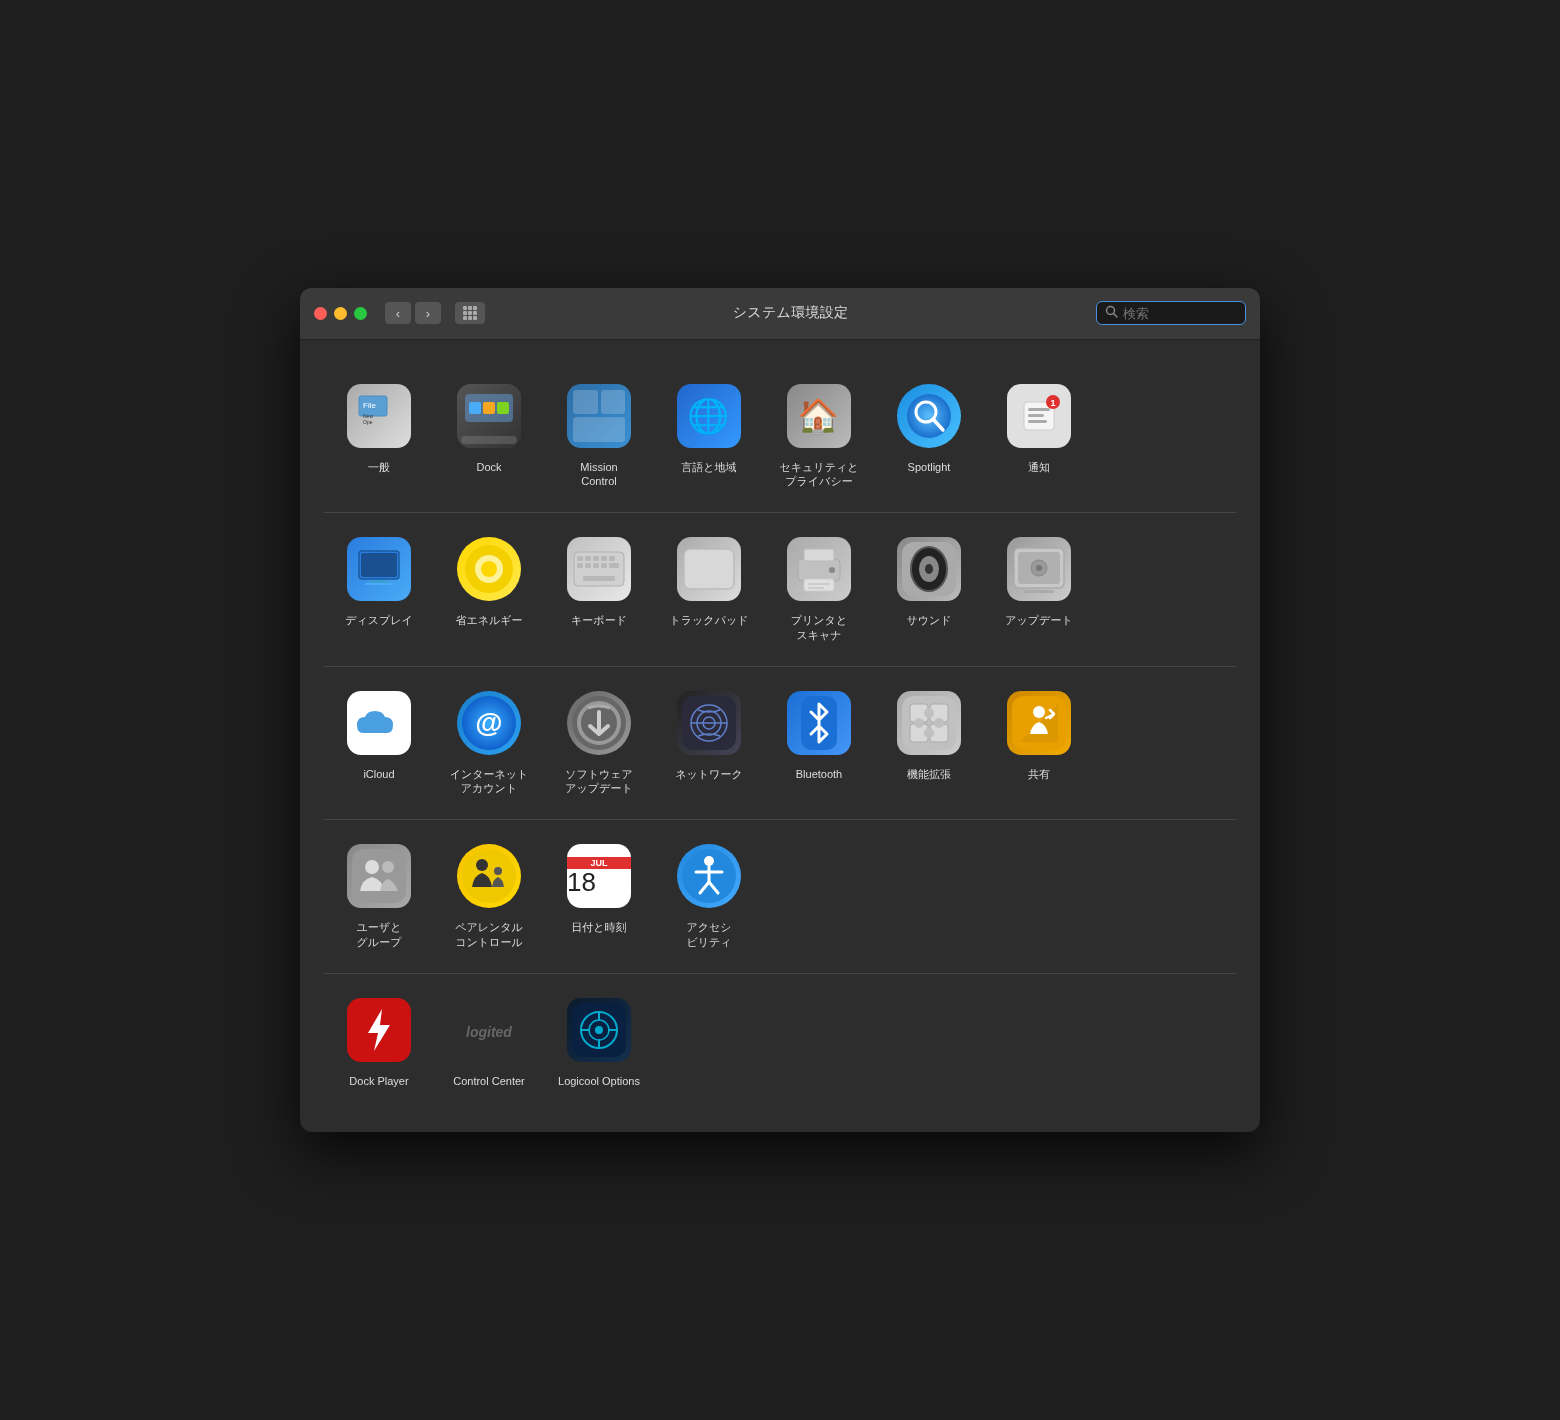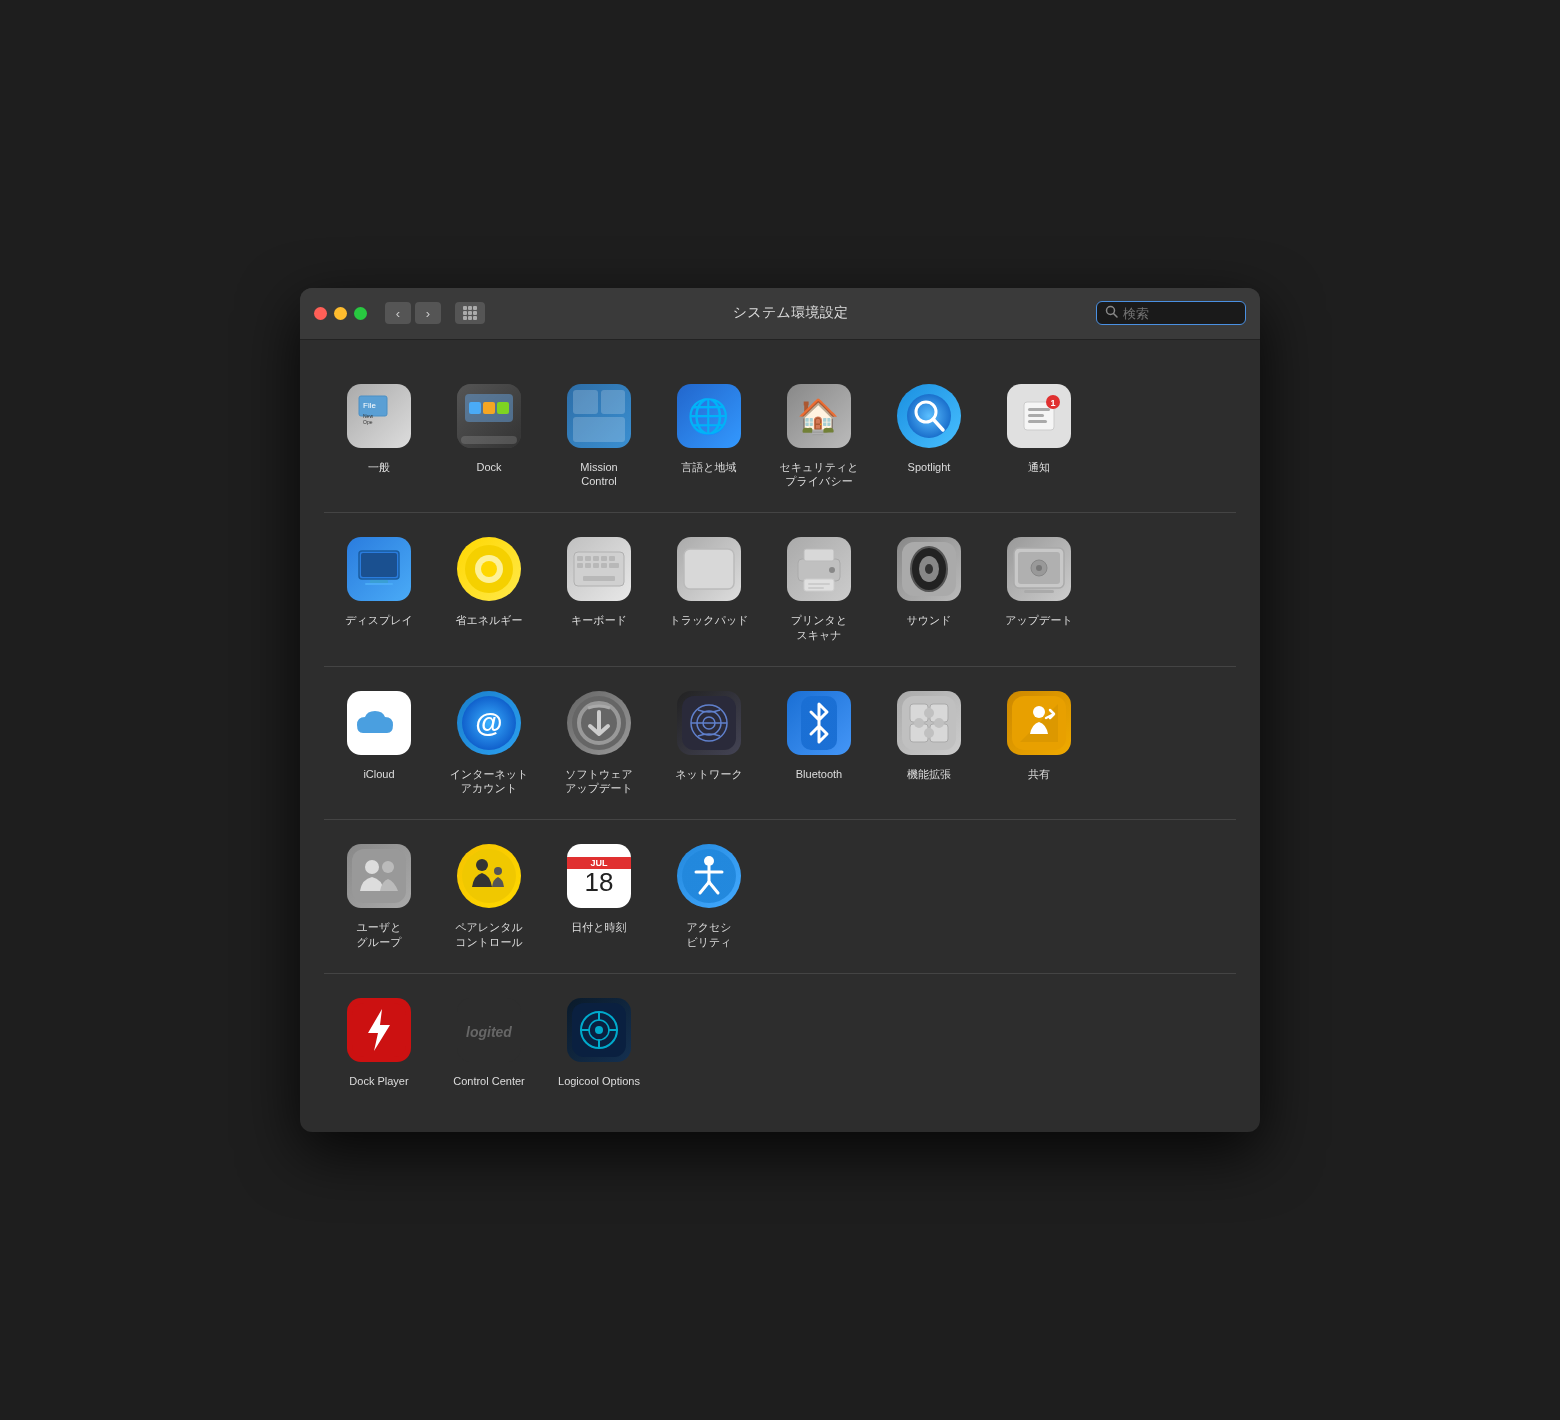--- a/index.html
+++ b/index.html
@@ -329,21 +329,21 @@
       width: 64px; height: 64px;
       background: linear-gradient(135deg, #6e2fc0 0%, #e040aa 50%, #2aabf0 100%);
       border-radius: 50%;
       display: flex; align-items: center; justify-content: center;
       font-size: 30px;
     }
     .icon-datetime {
       width: 64px; height: 64px;
       background: white;
       border-radius: 14px;
-      display: flex; align-items: center; justify-content: center;
+      display: flex; align-items: flex-start; justify-content: center;
       font-size: 13px;
       flex-direction: column;
       overflow: hidden;
     }
     .icon-timemachine {
       width: 64px; height: 64px;
       background: linear-gradient(135deg, #2a2a2a 0%, #3a3a3a 100%);
       border-radius: 50%;
       border: 3px solid #4a9f6e;
       display: flex; align-items: center; justify-content: center;

